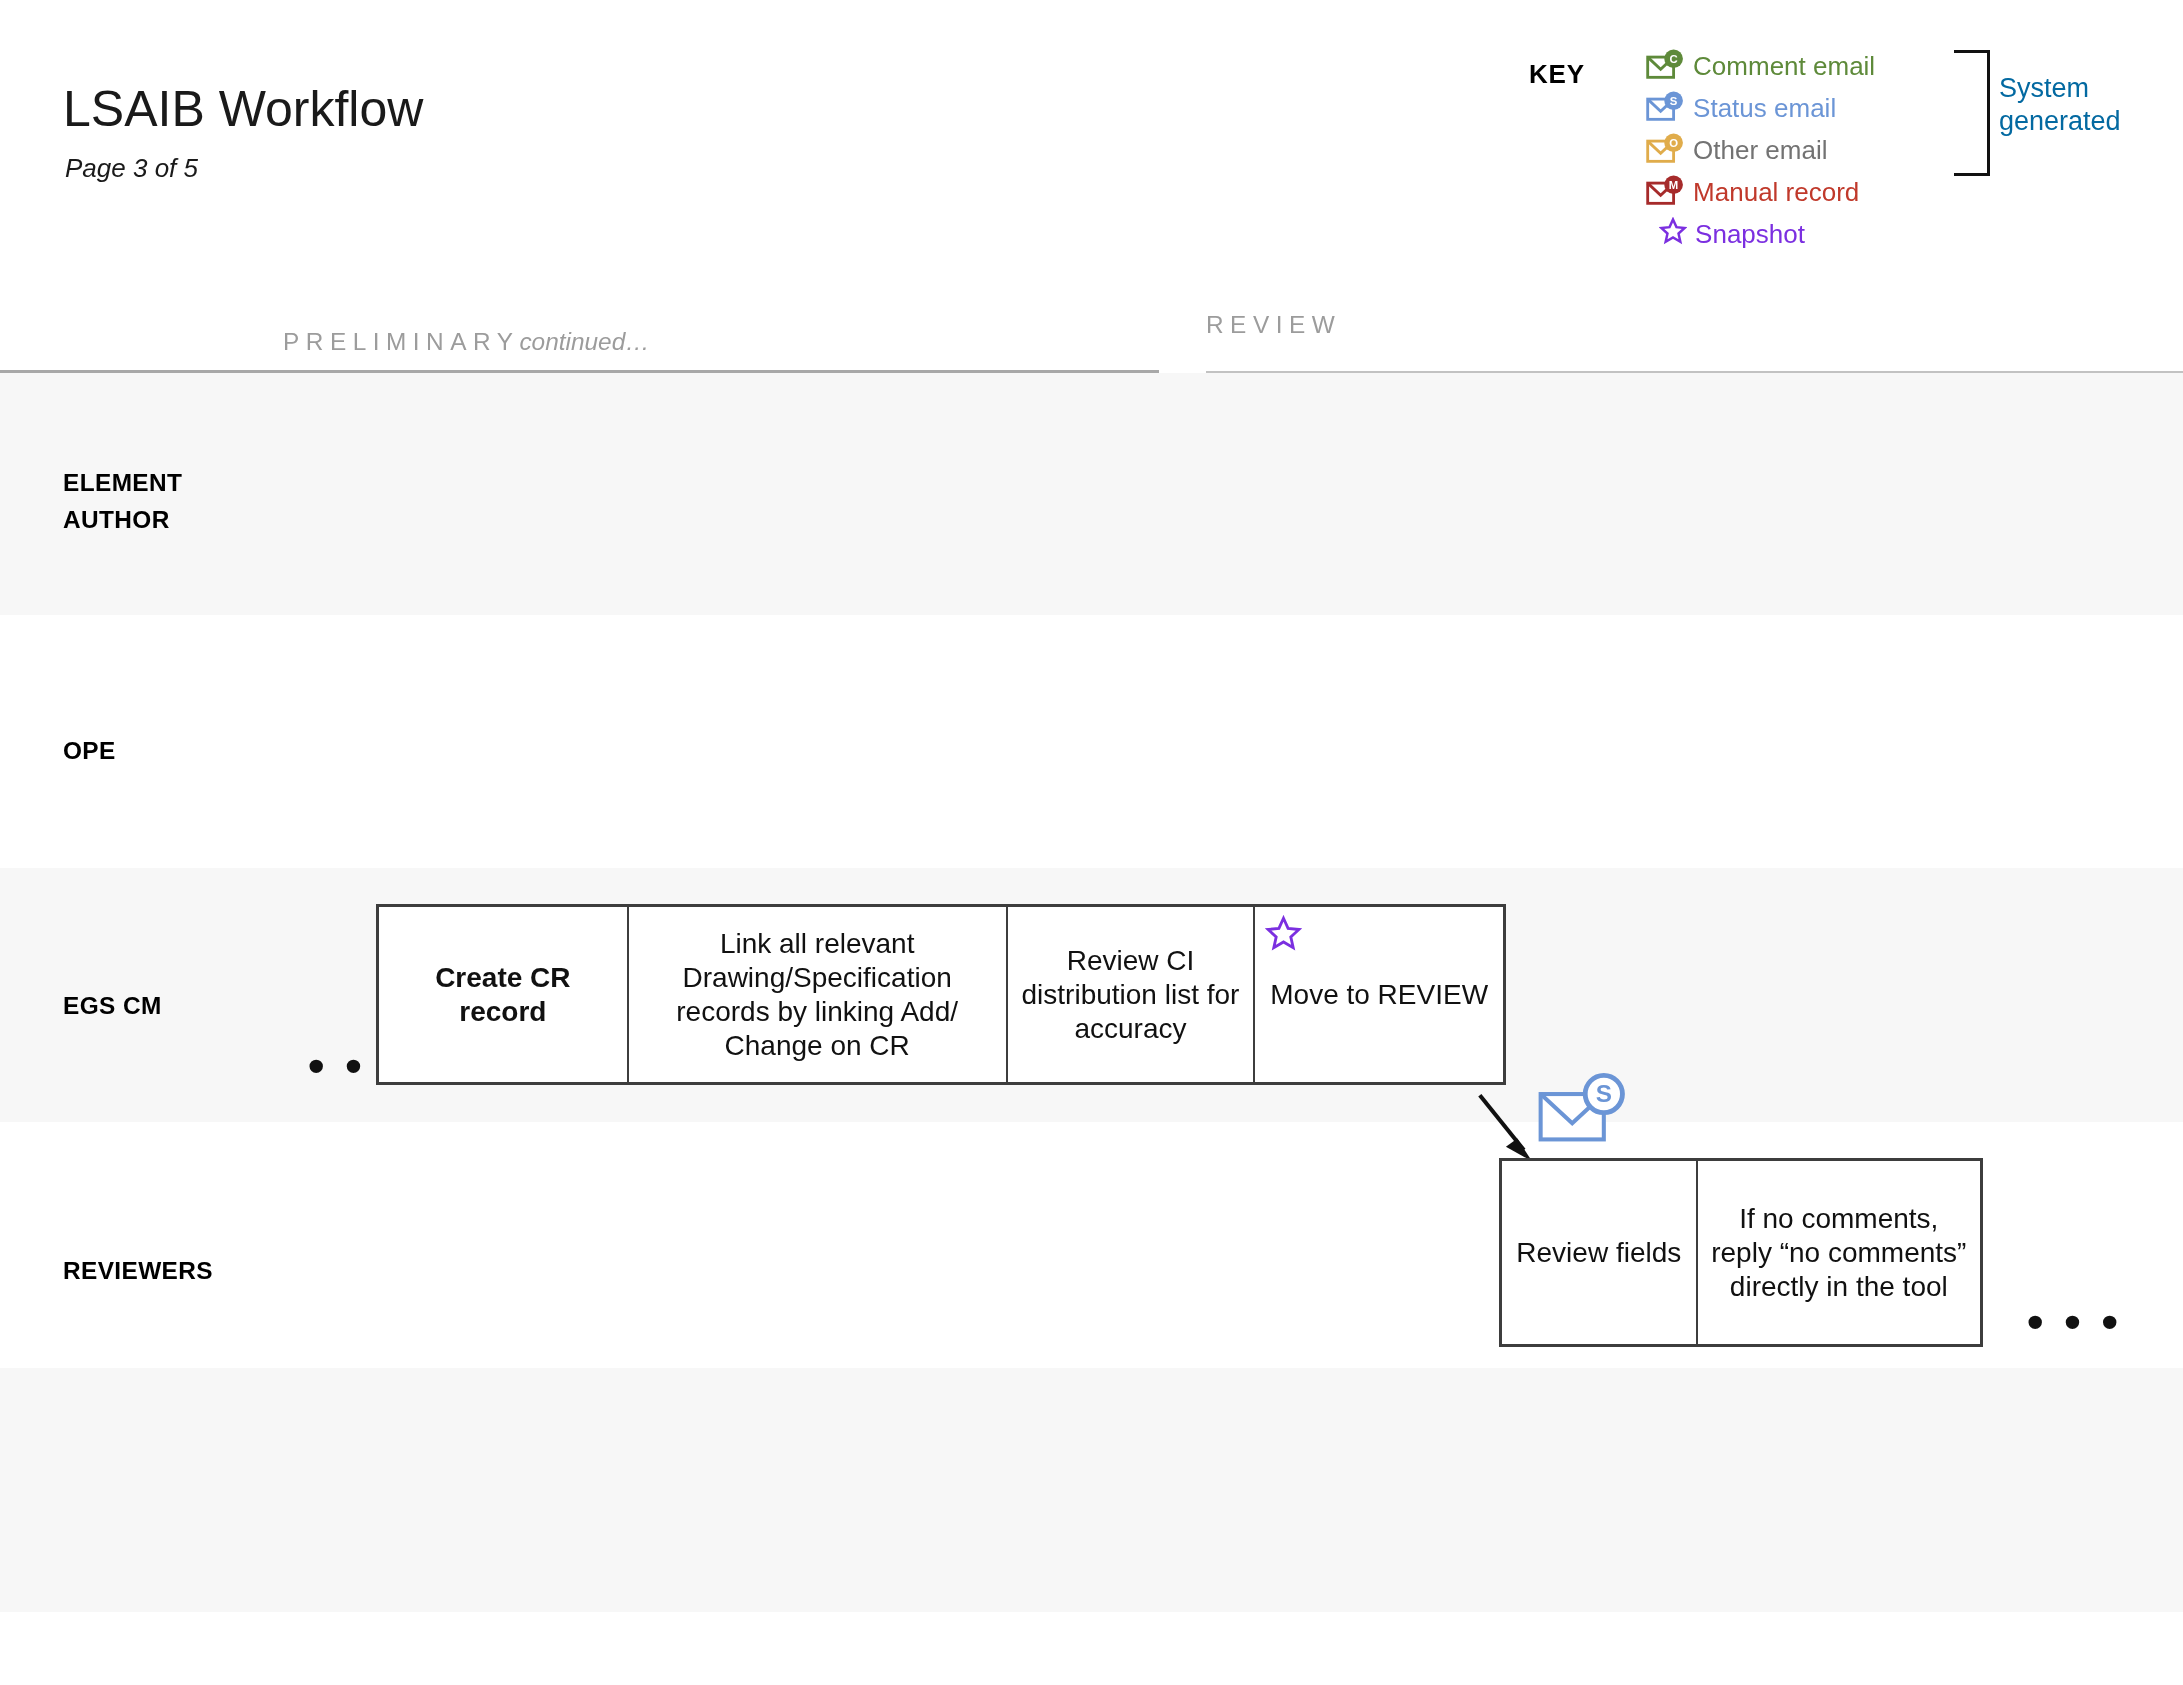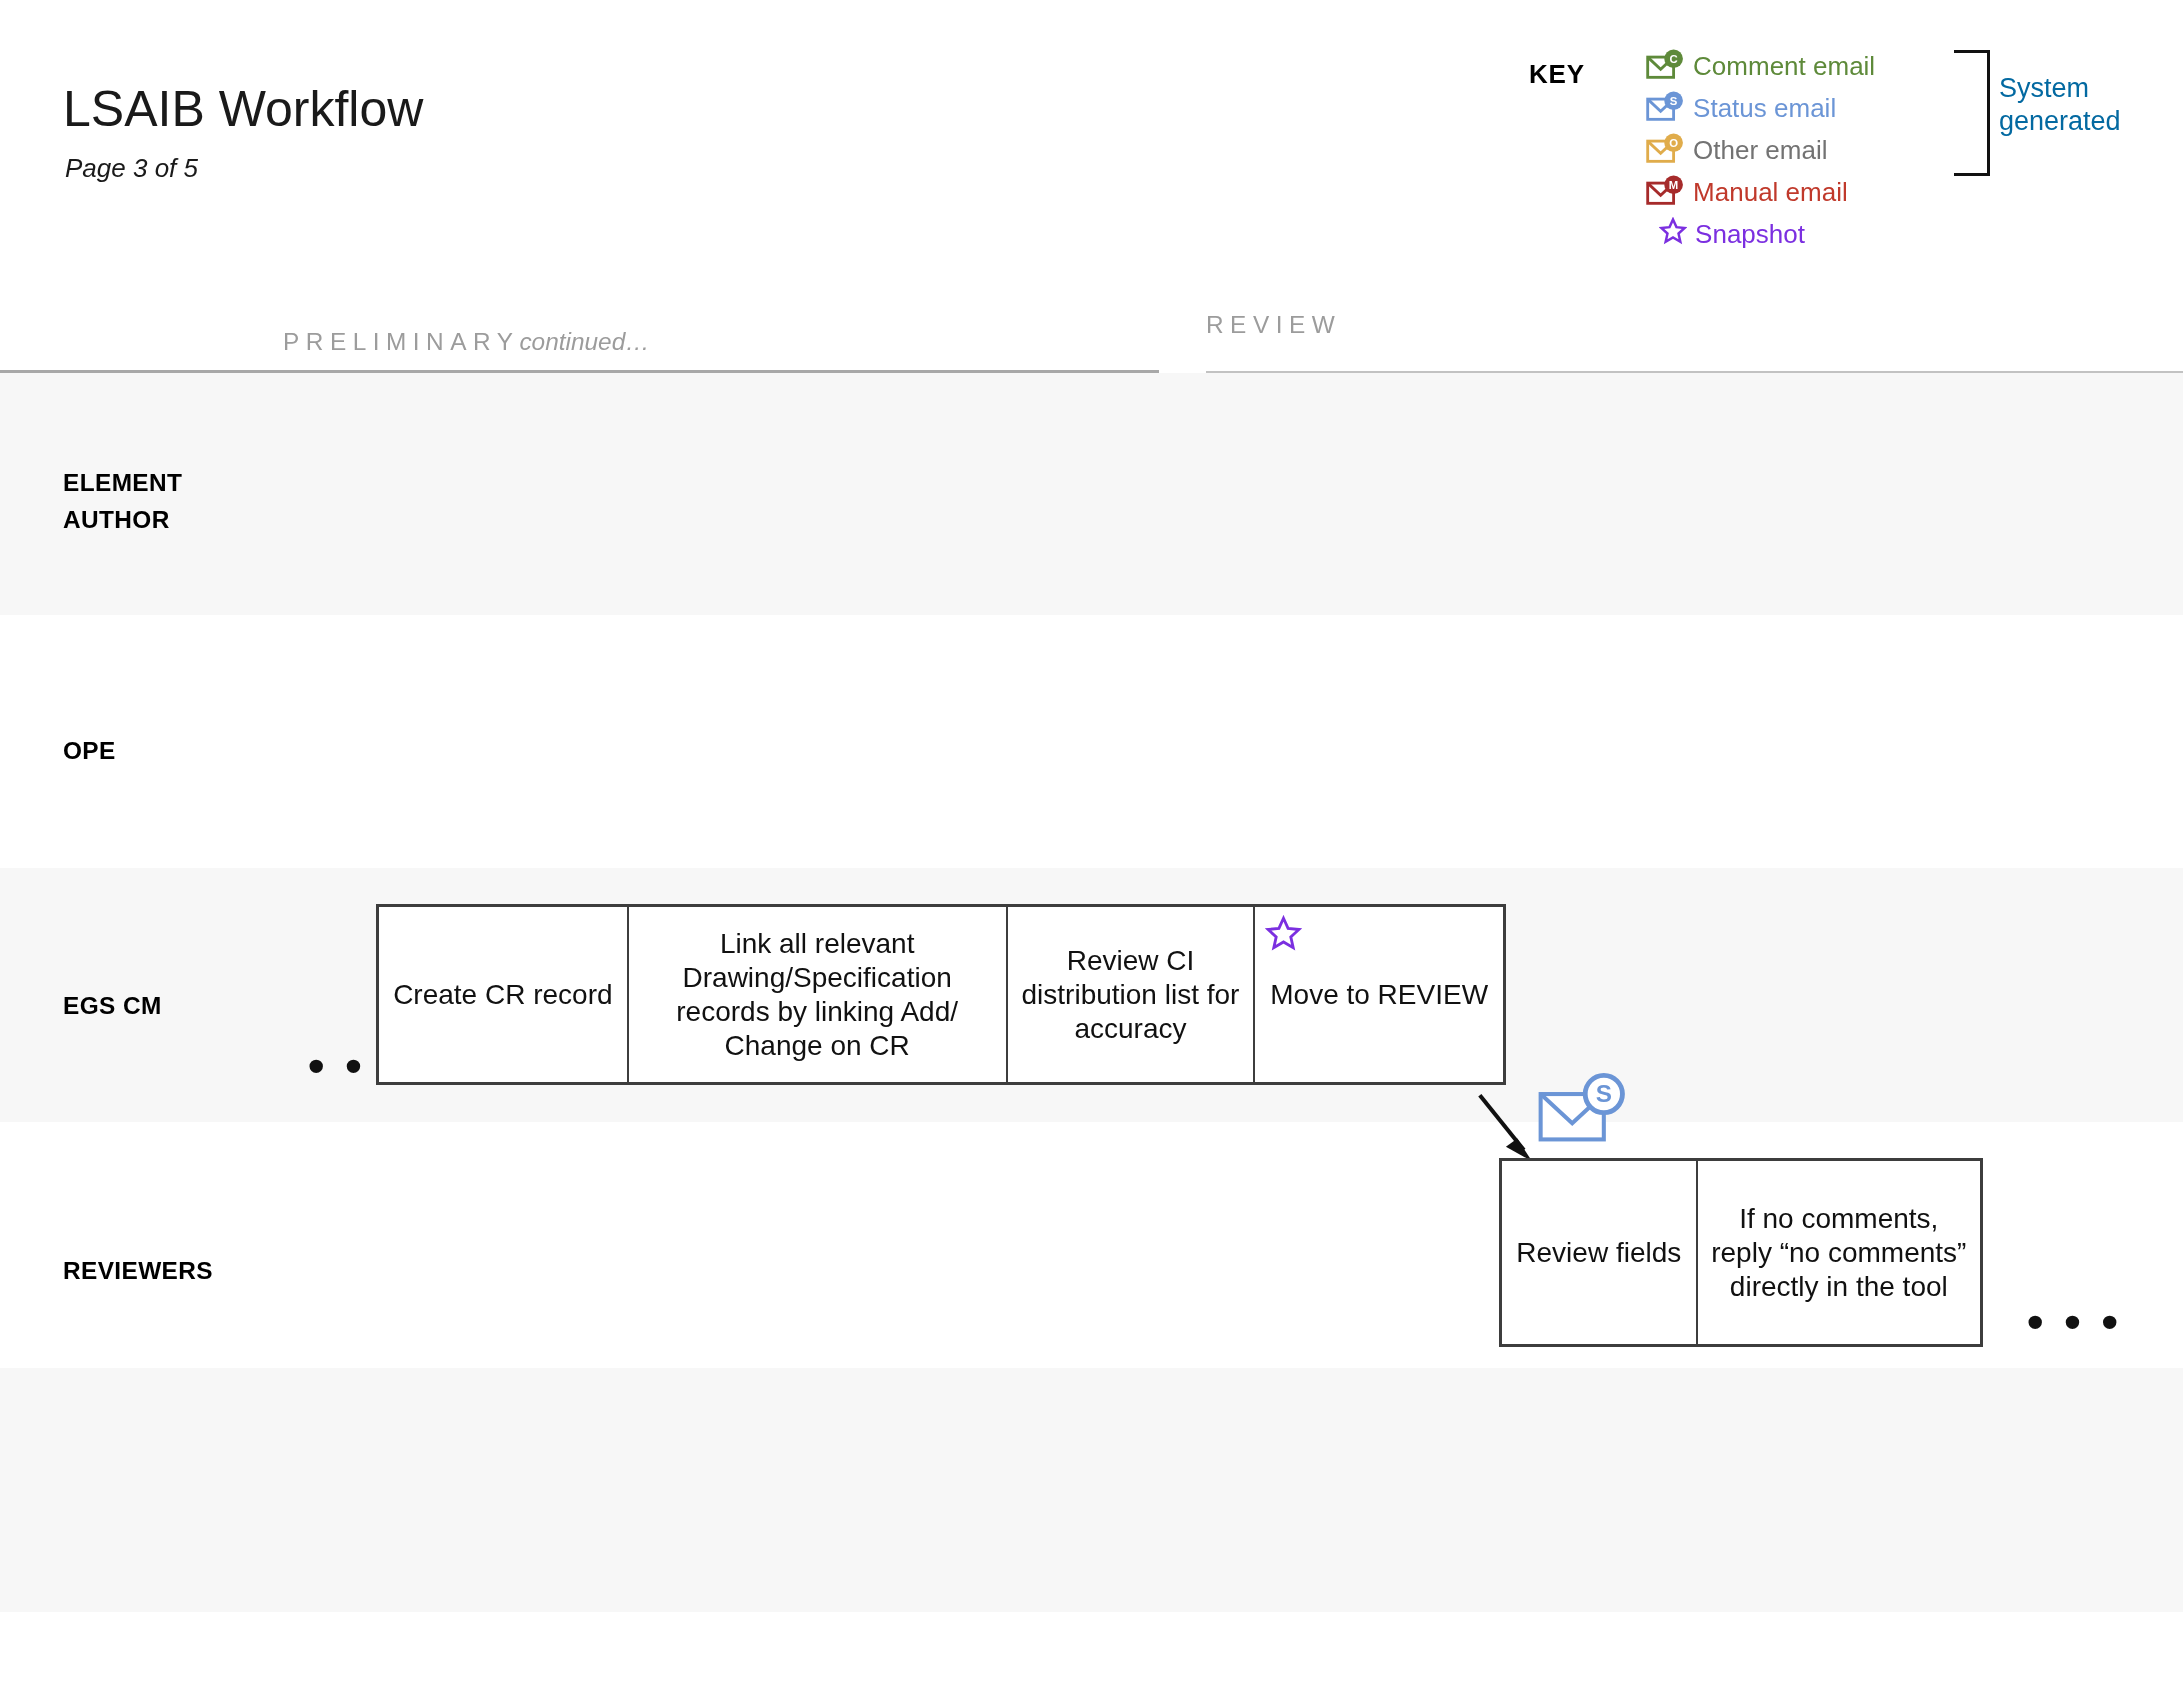--- a/index.html
+++ b/index.html
@@ -244,21 +244,21 @@
 
     <div class="legend-row">
       <span class="legend-icon">
         <svg width="39" height="34" viewBox="0 0 48 42">
           <rect x="2" y="10" width="32" height="25" fill="#ffffff" stroke="#A62B2B" stroke-width="3.5"></rect>
           <polyline points="2,10 18,25 34,10" fill="none" stroke="#A62B2B" stroke-width="3.5"></polyline>
           <circle cx="34" cy="12" r="11.5" fill="#A62B2B"></circle>
           <text x="34" y="17.5" font-family="Liberation Sans, sans-serif" font-size="14" font-weight="bold" fill="#ffffff" text-anchor="middle">M</text>
         </svg>
       </span>
-      <span class="legend-text" style="color:#C0392B">Manual email</span>
+      <span class="legend-text" style="color:#C0392B">Manual record</span>
     </div>
 
     <div class="legend-row snapshot">
       <span class="legend-icon">
         <svg width="28" height="28" viewBox="0 0 34 34">
           <polygon points="17,3 21.2,12.3 31.2,13.3 23.7,20.1 25.9,30 17,24.8 8.1,30 10.3,20.1 2.8,13.3 12.8,12.3" fill="none" stroke="#7B2FE0" stroke-width="3"></polygon>
         </svg>
       </span>
       <span class="legend-text" style="color:#7B2FE0">Snapshot</span>
     </div>
@@ -292,21 +292,21 @@
 
   <div class="lane plain" style="top:1122px; height:246px;">
     <div class="lane-label" style="top:130px;">REVIEWERS</div>
   </div>
 
   <div class="lane shaded" style="top:1368px; height:244px;"></div>
 
   <div class="ellipsis" style="left:308px; top:1042px;">• • •</div>
 
   <div class="boxgroup" style="left:376px; top:904px; width:1130px; height:181px;">
-    <div class="pbox" style="width:251px;">Create CR record</div>
+    <div class="pbox" style="width:251px;font-weight:bold;">Create CR record</div>
     <div class="pbox" style="width:381px;">Link all relevant Drawing/Specification records by linking Add/ Change on CR</div>
     <div class="pbox" style="width:249px;">Review CI distribution list for accuracy</div>
     <div class="pbox" style="width:249px;">
       <span class="snapshot-marker">
         <svg width="37" height="37" viewBox="0 0 34 34">
           <polygon points="17,3 21.2,12.3 31.2,13.3 23.7,20.1 25.9,30 17,24.8 8.1,30 10.3,20.1 2.8,13.3 12.8,12.3" fill="none" stroke="#7B2FE0" stroke-width="2.6"></polygon>
         </svg>
       </span>
       <span>Move to REVIEW</span>
     </div>

